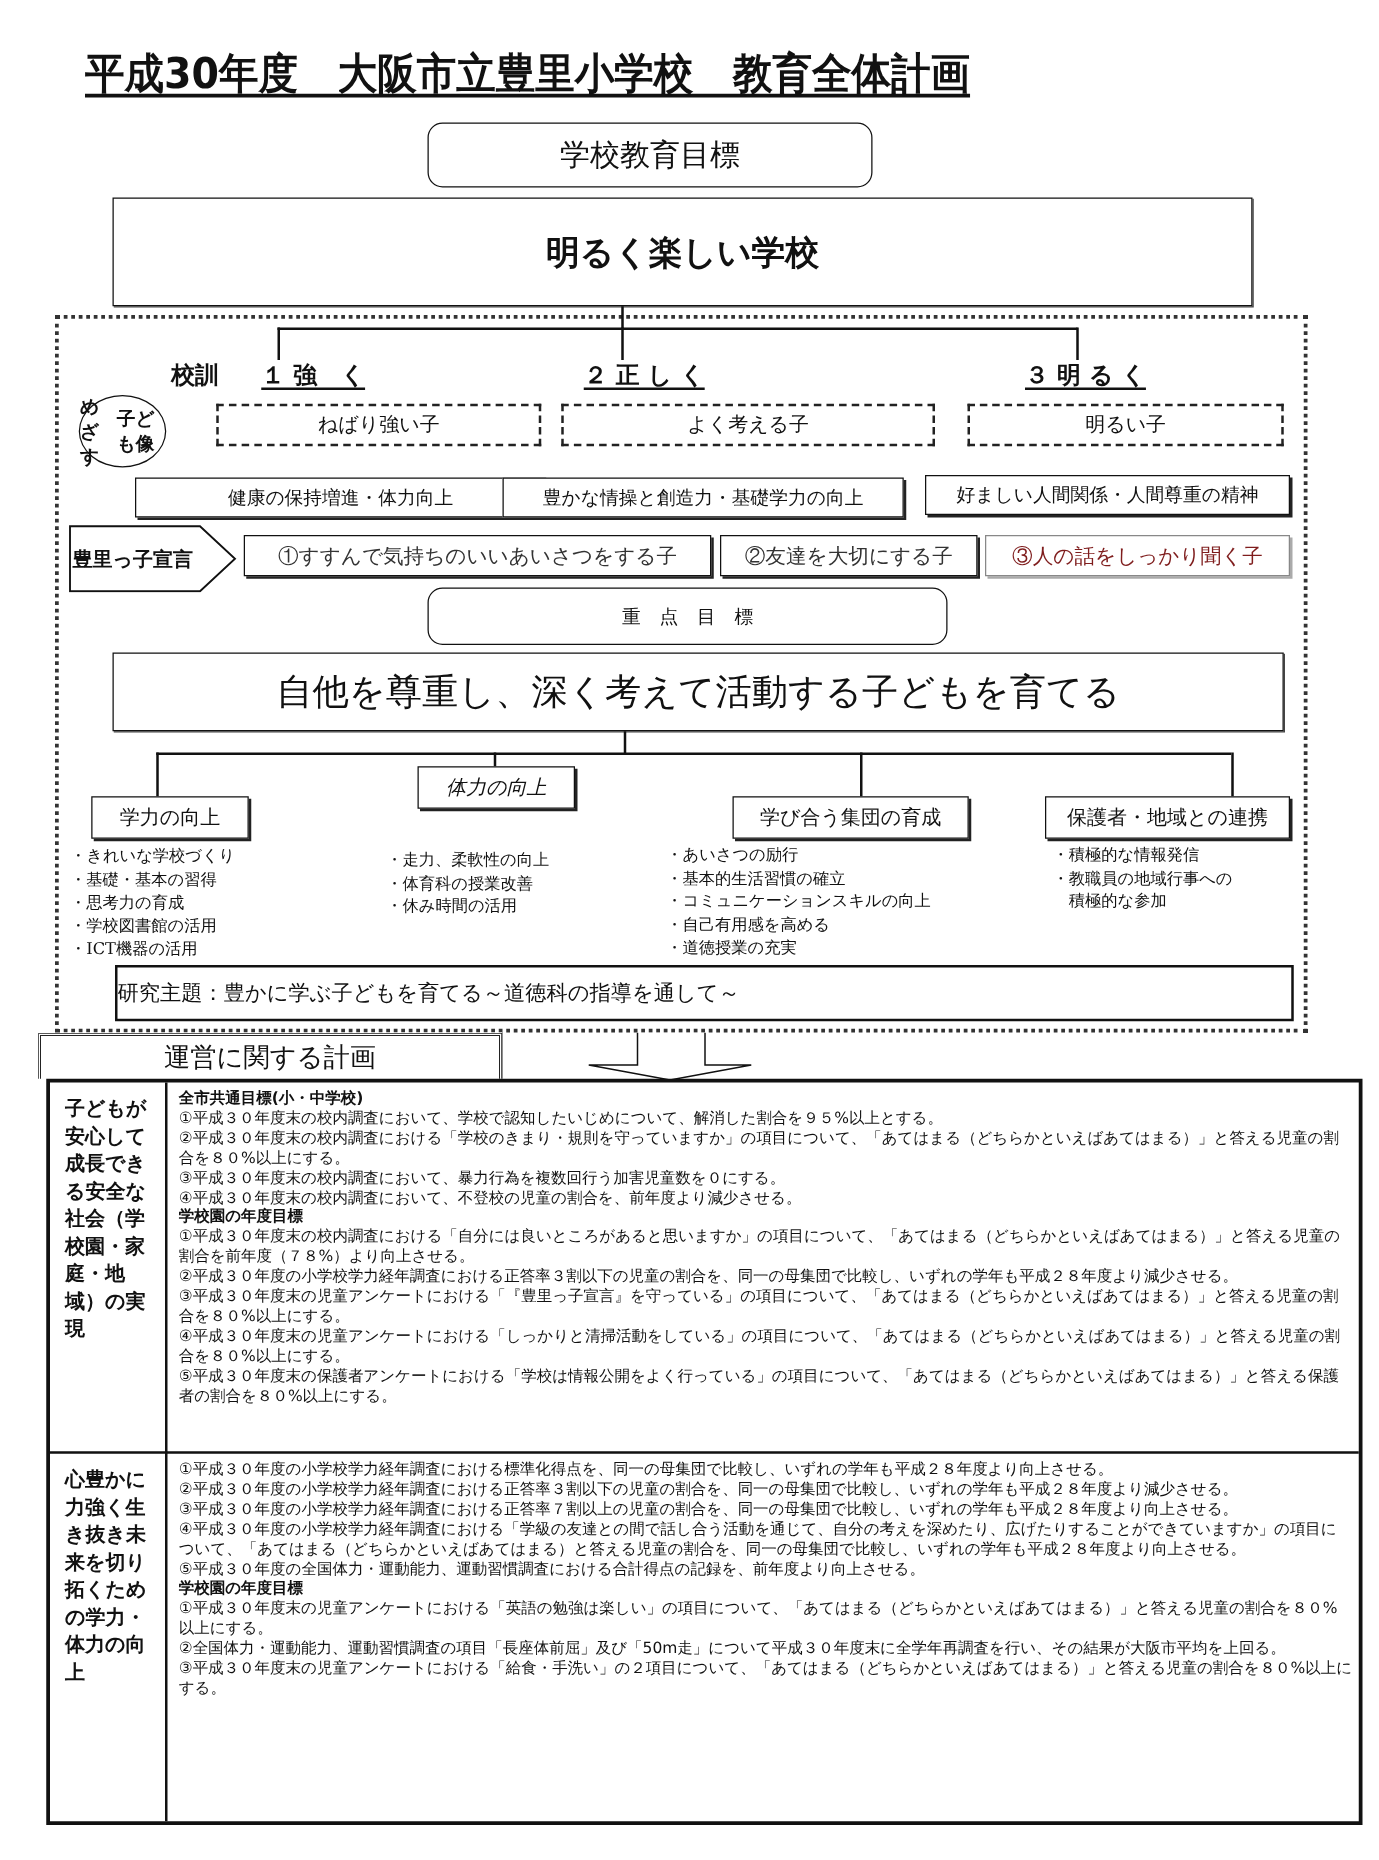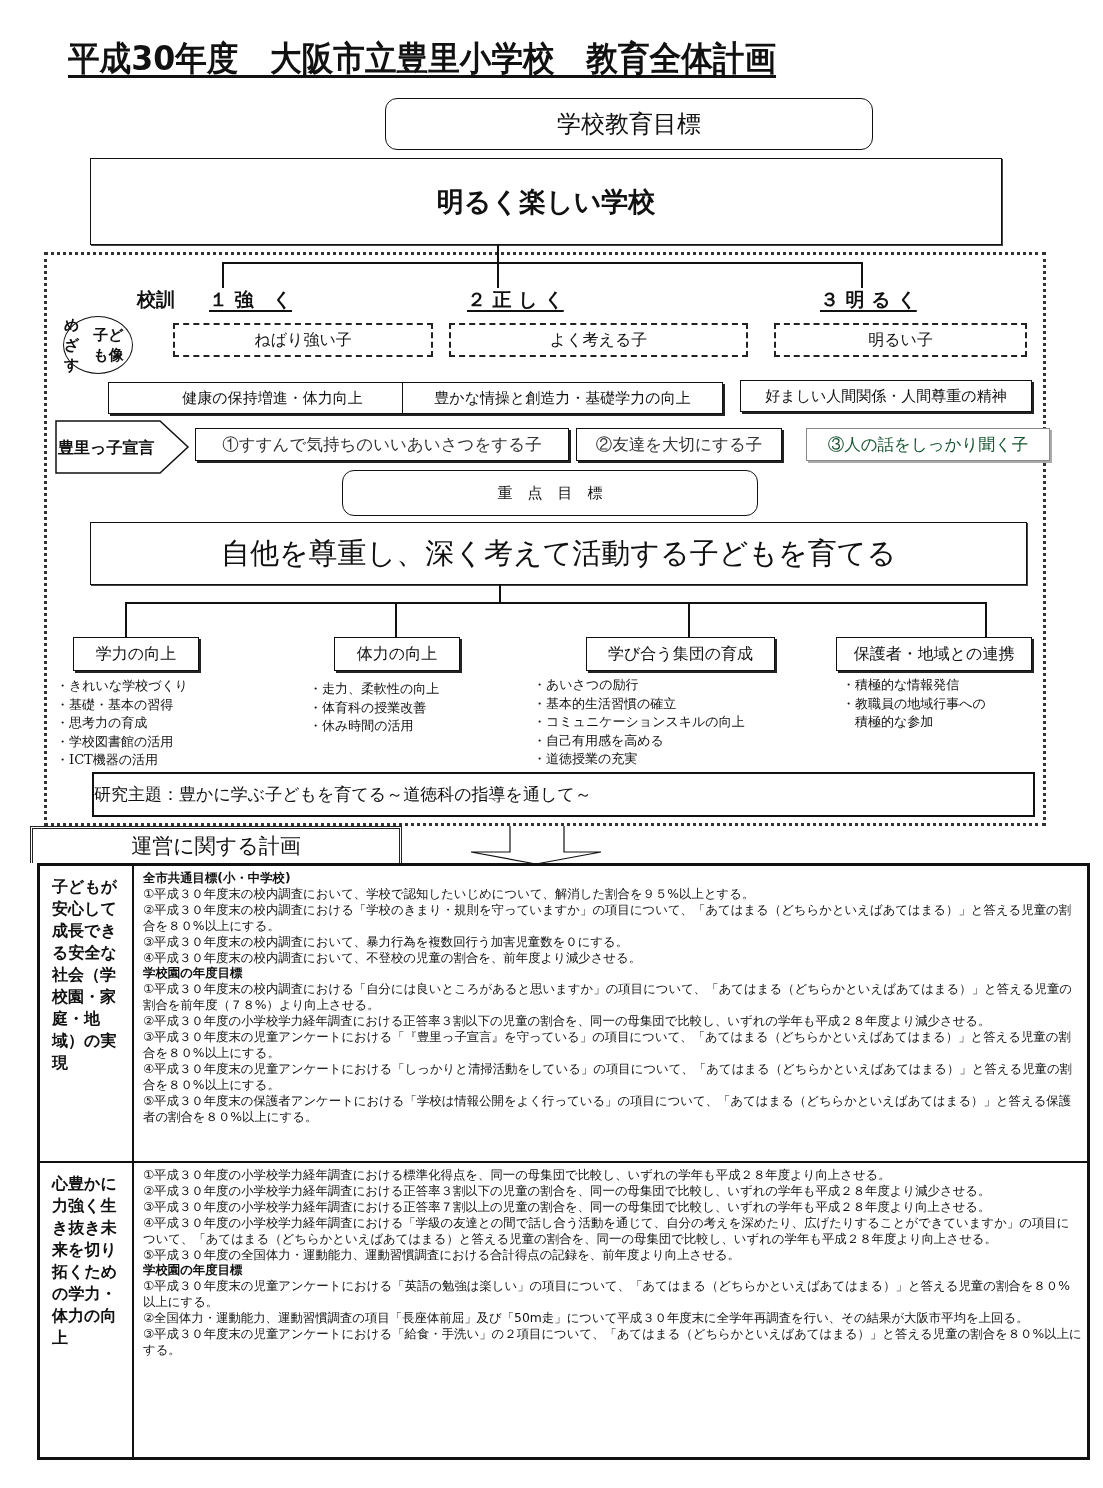--- a/index.html
+++ b/index.html
@@ -23,21 +23,21 @@
   .row-label { font-size: 16px; font-weight: bold; line-height: 22px; padding: 10px 6px 0 12px; }
   .row-body { font-size: 12.4px; line-height: 15.9px; padding: 4px 8px 0 10px; font-family: "DejaVu Sans", "Liberation Sans", sans-serif; }
   .row-body .sec { font-weight: bold; }
   .row-body div { white-space: normal; }
 </style>
 </head>
 <body>
 
 <div class="abs title">平成30年度　大阪市立豊里小学校　教育全体計画</div>
 
-<div class="abs box rounded" style="left:342px; top:98px; width:488px; height:52px; font-size:24px;margin-left:43px;">学校教育目標</div>
+<div class="abs box rounded" style="left:342px; top:98px; width:356px; height:52px; font-size:24px;">学校教育目標</div>
 <div class="abs box" style="left:90px; top:158px; width:912px; height:87px; font-size:27px; font-weight:bold; box-shadow: 1px 1px 0 #444;">明るく楽しい学校</div>
 
 <div class="abs dotted-frame" style="left:44px; top:252px; width:1002px; height:574px;"></div>
 
 <div class="abs line" style="left:497px; top:245px; width:1.5px; height:18px;"></div>
 <div class="abs line" style="left:222px; top:262px; width:640px; height:1.5px;"></div>
 <div class="abs line" style="left:222px; top:262px; width:1.5px; height:26px;"></div>
 <div class="abs line" style="left:497px; top:262px; width:1.5px; height:26px;"></div>
 <div class="abs line" style="left:861px; top:262px; width:1.5px; height:26px;"></div>
 
@@ -57,34 +57,34 @@
 <div class="abs box serif shadow" style="left:108px; top:382px; width:329px; height:32px; font-size:15px;">健康の保持増進・体力向上</div>
 <div class="abs box serif shadow" style="left:402px; top:382px; width:321px; height:32px; font-size:15px;">豊かな情操と創造力・基礎学力の向上</div>
 <div class="abs box serif shadow" style="left:740px; top:380px; width:292px; height:32px; font-size:15px;">好ましい人間関係・人間尊重の精神</div>
 
 <svg class="abs" style="left:55px; top:420px;" width="135" height="54">
   <polygon points="1,1 105,1 133,27 105,53 1,53" fill="#fff" stroke="#111" stroke-width="1.5"></polygon>
 </svg>
 <div class="abs" style="left:58px; top:438px; font-size:16px; font-weight:bold;">豊里っ子宣言</div>
 <div class="abs box serif shadow" style="left:195px; top:428px; width:374px; height:33px; font-size:16.5px; color:#333;">①すすんで気持ちのいいあいさつをする子</div>
 <div class="abs box serif shadow" style="left:576px; top:428px; width:206px; height:33px; font-size:16.5px; color:#333;">②友達を大切にする子</div>
-<div class="abs box serif" style="left:788px; top:428px; width:244px; height:33px; font-size:16.5px; color:#14532d; border-color:#888; box-shadow: 2px 2px 0 #aaa; margin-left: 18px;">③人の話をしっかり聞く子</div>
+<div class="abs box serif" style="left:788px; top:428px; width:244px; height:33px; font-size:16.5px; color:#7f1d1d; border-color:#888; box-shadow: 2px 2px 0 #aaa;">③人の話をしっかり聞く子</div>
 
 <div class="abs box rounded" style="left:342px; top:470px; width:416px; height:46px; font-size:15px;">重　点　目　標</div>
 <div class="abs box" style="left:90px; top:522px; width:937px; height:63px; font-size:29px; box-shadow: 1px 1px 0 #444;">自他を尊重し、深く考えて活動する子どもを育てる</div>
 
 <div class="abs line" style="left:499px; top:585px; width:1.5px; height:18px;"></div>
 <div class="abs line" style="left:125px; top:602px; width:860px; height:1.5px;"></div>
 <div class="abs line" style="left:125px; top:602px; width:1.5px; height:36px;"></div>
 <div class="abs line" style="left:395px; top:602px; width:1.5px; height:36px;"></div>
 <div class="abs line" style="left:688px; top:602px; width:1.5px; height:36px;"></div>
 <div class="abs line" style="left:985px; top:602px; width:1.5px; height:36px;"></div>
 
 <div class="abs box shadow" style="left:73px; top:637px; width:126px; height:34px; font-size:16px;">学力の向上</div>
-<div class="abs box shadow" style="left:334px; top:637px; width:126px; height:34px; font-size:16px;">体力の向上</div>
+<div class="abs box shadow" style="left:334px; top:613px; width:126px; height:34px; font-size:16px;font-style:italic;">体力の向上</div>
 <div class="abs box shadow" style="left:586px; top:637px; width:189px; height:34px; font-size:16px;">学び合う集団の育成</div>
 <div class="abs box shadow" style="left:836px; top:637px; width:196px; height:34px; font-size:16px;">保護者・地域との連携</div>
 
 <div class="abs bullets" style="left:56px; top:677px;">
   <div>・きれいな学校づくり</div>
   <div>・基礎・基本の習得</div>
   <div>・思考力の育成</div>
   <div>・学校図書館の活用</div>
   <div>・ICT機器の活用</div>
 </div>

